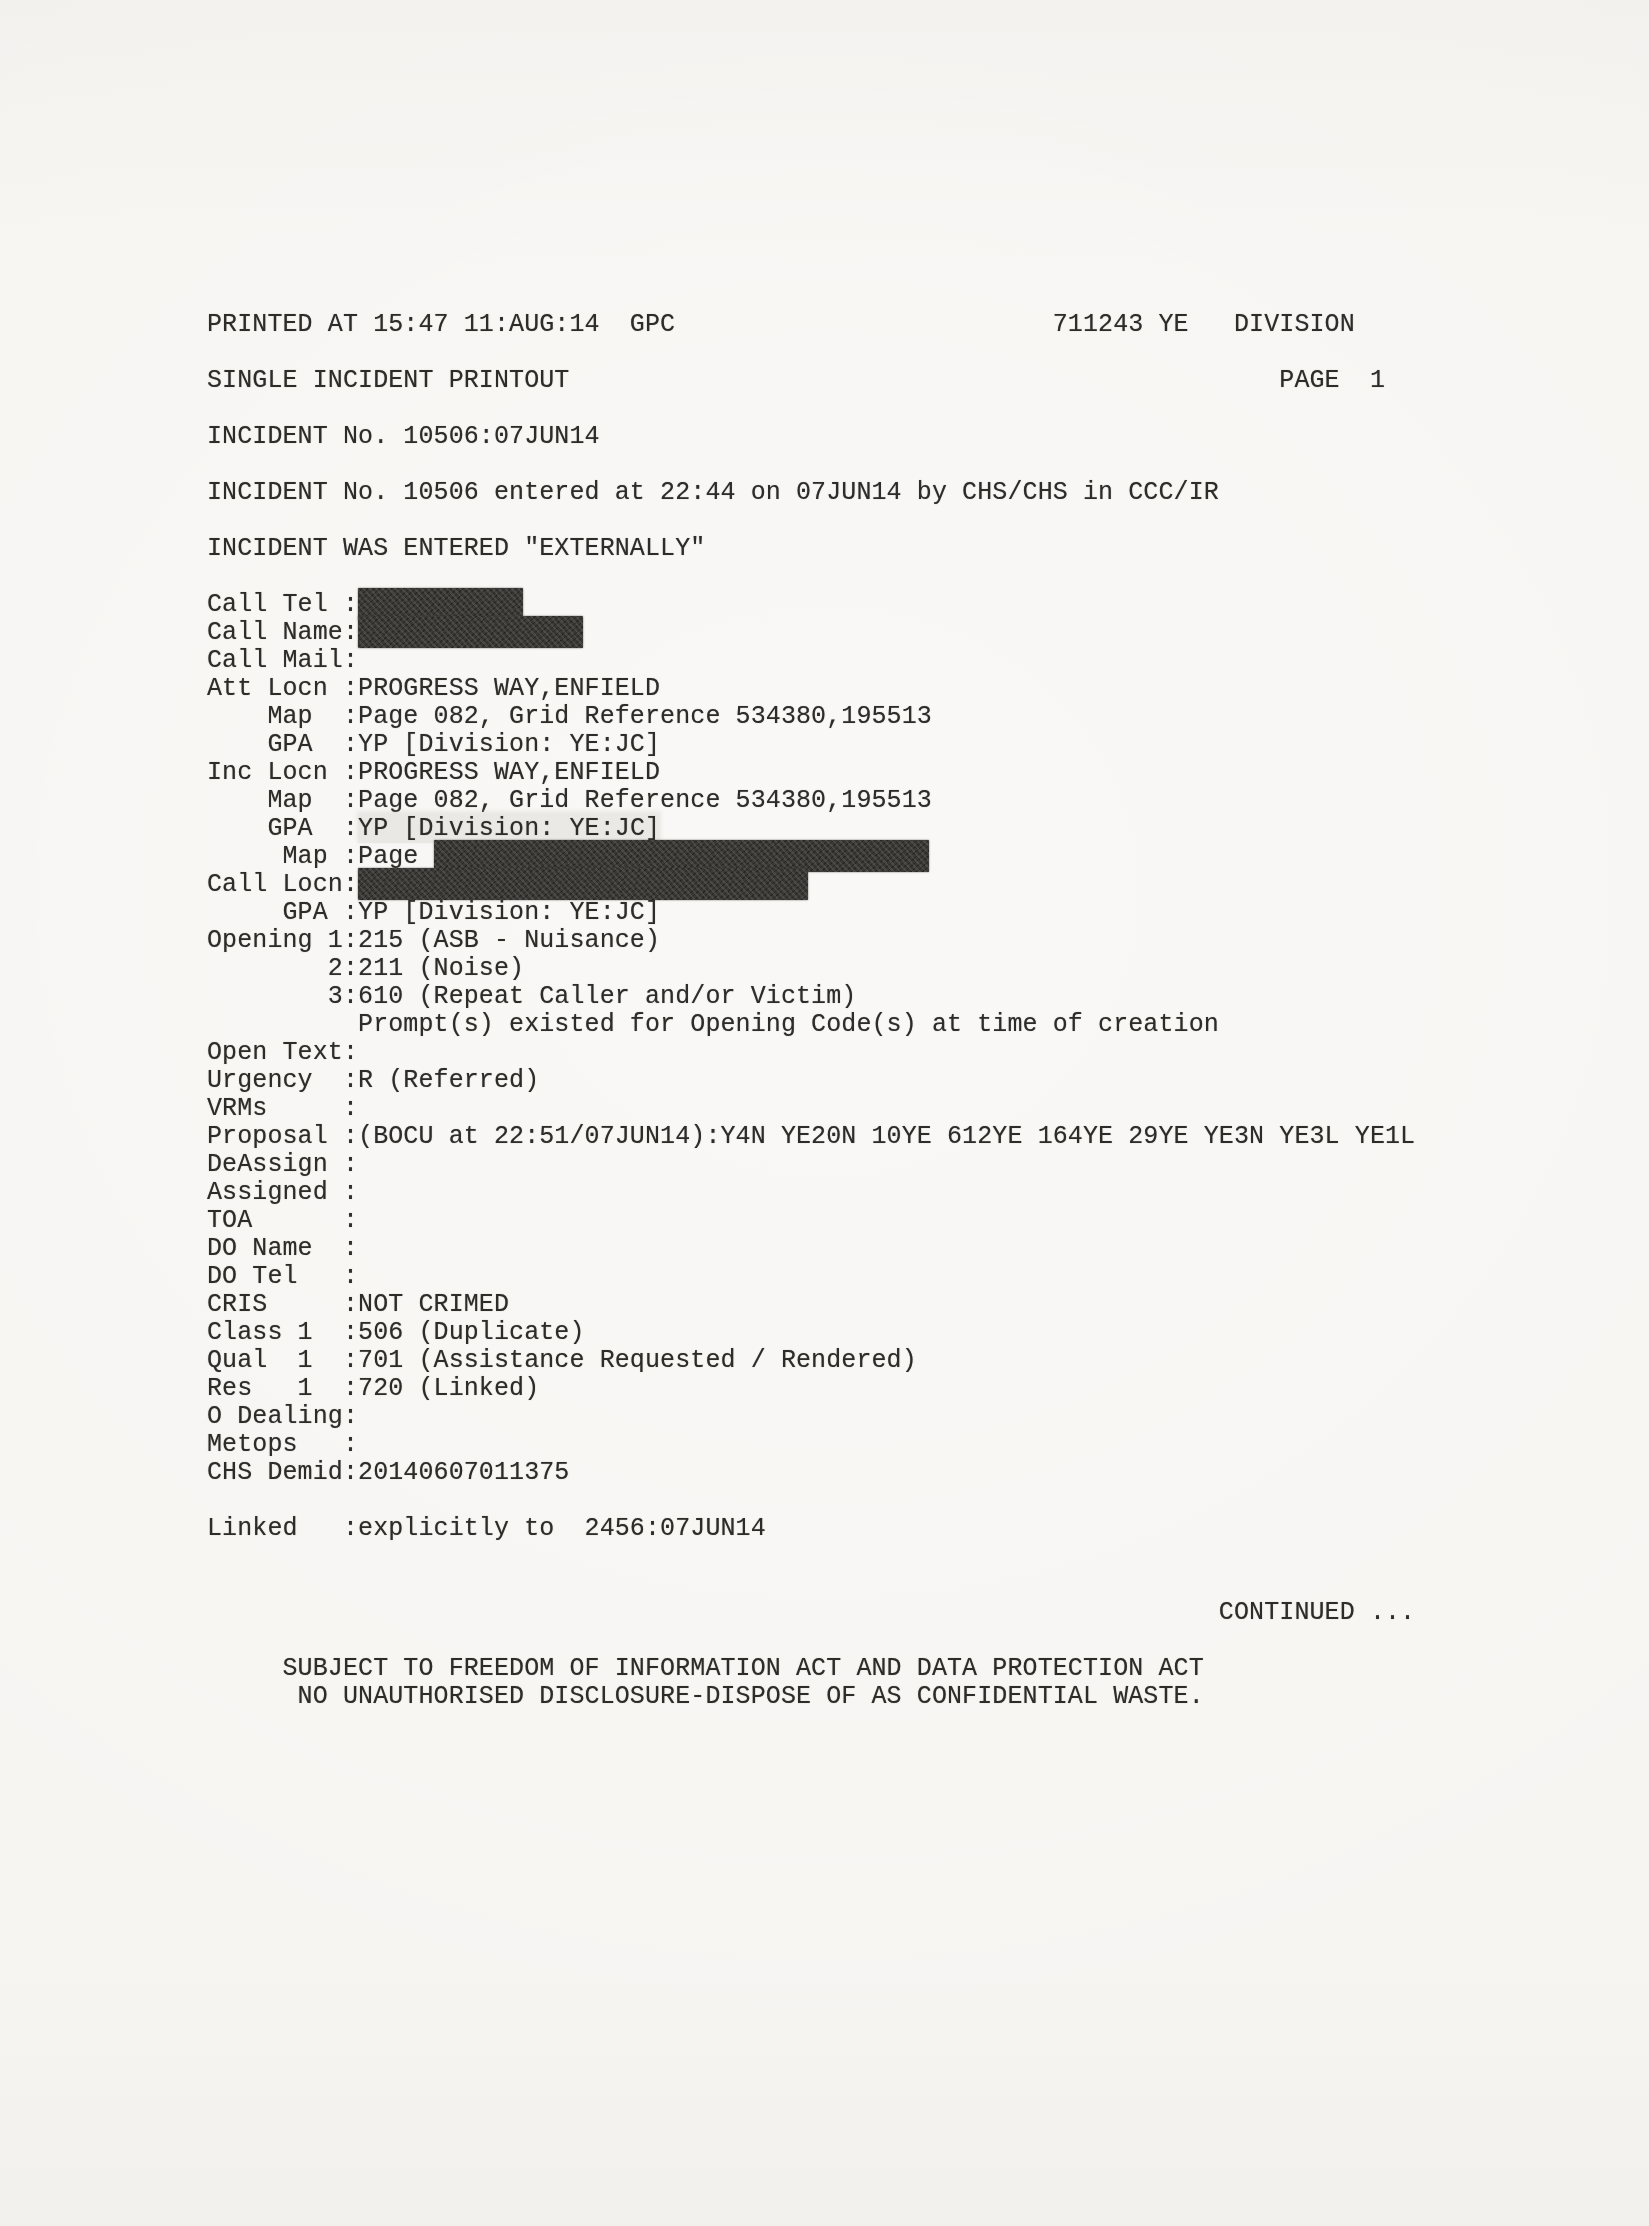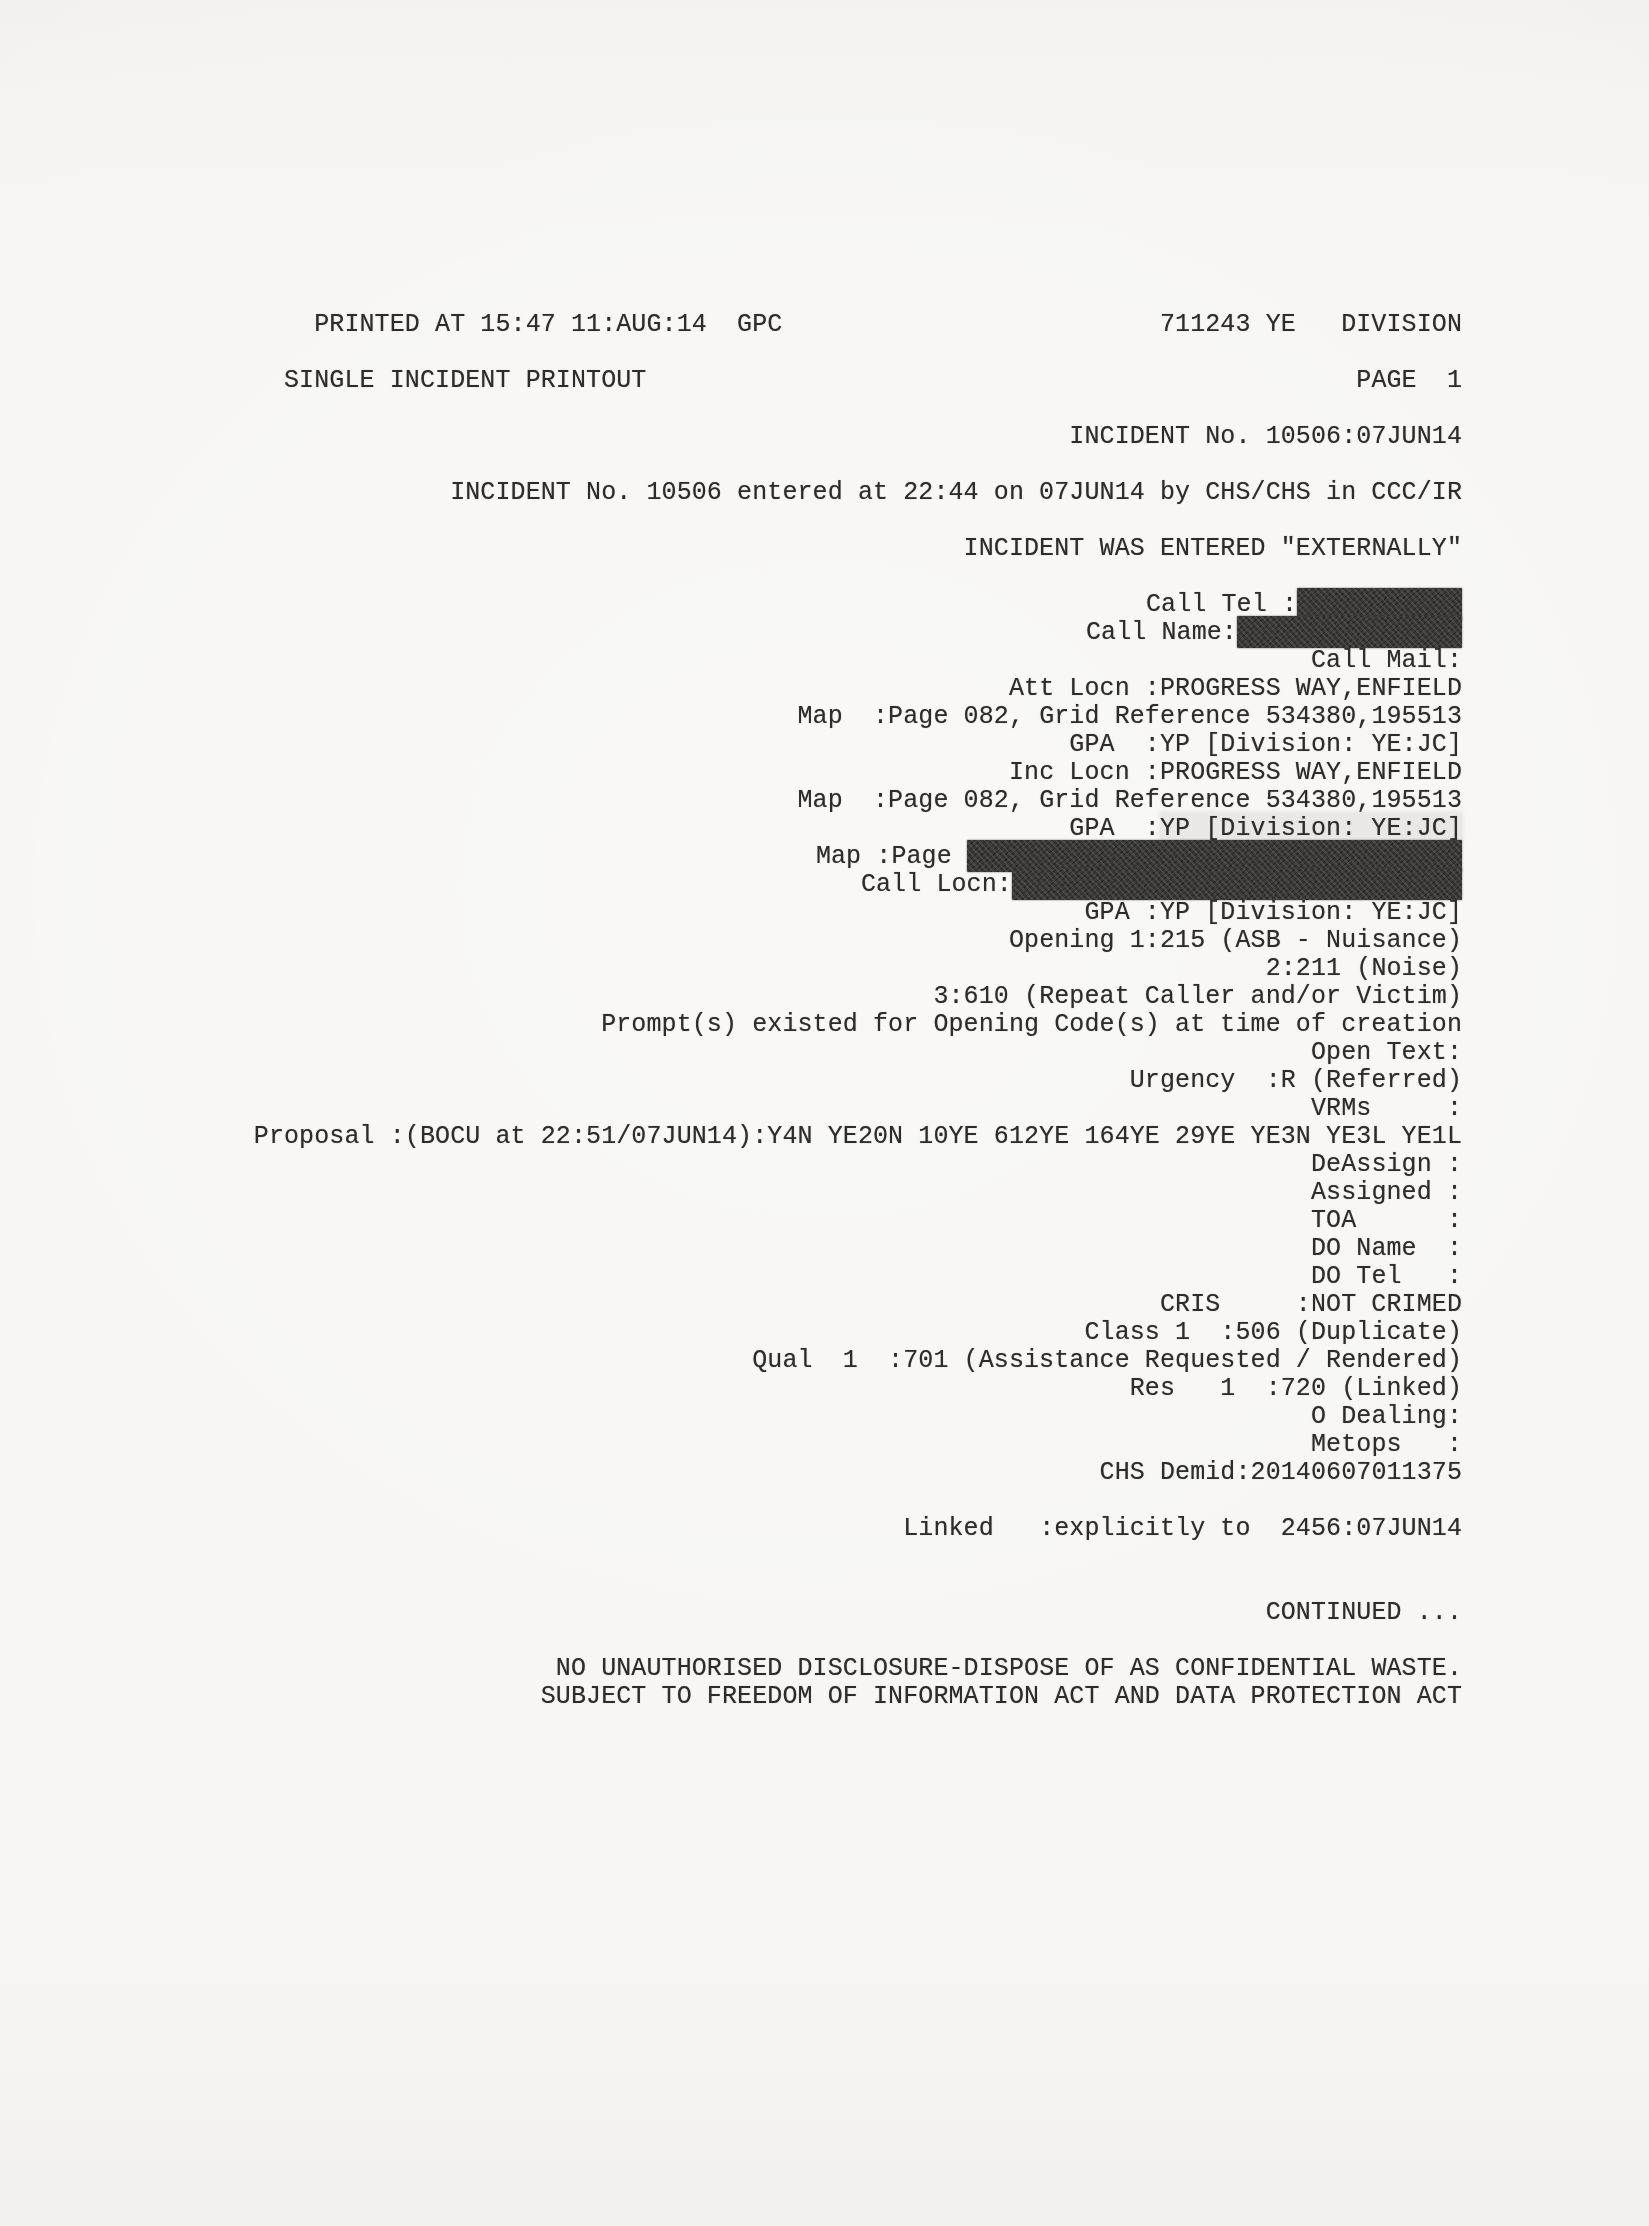--- a/index.html
+++ b/index.html
@@ -29,21 +29,20 @@
     position: absolute;
     left: 207px;
     top: 311px;
     width: 1255px;
   }
   .line {
     height: 28px;
     line-height: 28px;
     white-space: pre;
     text-shadow: 0 0 1px rgba(46,44,41,0.45);
-    text-align: right;
   }
   .redaction {
     display: inline-block;
     height: 32px;
     position: relative;
     top: -2.9px;
     vertical-align: top;
     background-color: var(--redaction, #3a3835);
     background-image:
       repeating-linear-gradient(48deg, rgba(150,148,142,0.20) 0 1.9px, rgba(0,0,0,0) 1.9px 4.8px),
@@ -106,17 +105,17 @@
       <div class="line"><span>Res   1  :720 (Linked)</span></div>
       <div class="line"><span>O Dealing:</span></div>
       <div class="line"><span>Metops   :</span></div>
       <div class="line"><span>CHS Demid:20140607011375</span></div>
       <div class="line">&nbsp;</div>
       <div class="line"><span>Linked   :explicitly to  2456:07JUN14</span></div>
       <div class="line">&nbsp;</div>
       <div class="line">&nbsp;</div>
       <div class="line"><span>                                                                   CONTINUED ...</span></div>
       <div class="line">&nbsp;</div>
+      <div class="line"><span>     SUBJECT TO FREEDOM OF INFORMATION ACT AND DATA PROTECTION ACT</span></div>
       <div class="line"><span>      NO UNAUTHORISED DISCLOSURE-DISPOSE OF AS CONFIDENTIAL WASTE.</span></div>
-      <div class="line"><span>     SUBJECT TO FREEDOM OF INFORMATION ACT AND DATA PROTECTION ACT</span></div>
     </div>
 </div>
 
 
 </body></html>

